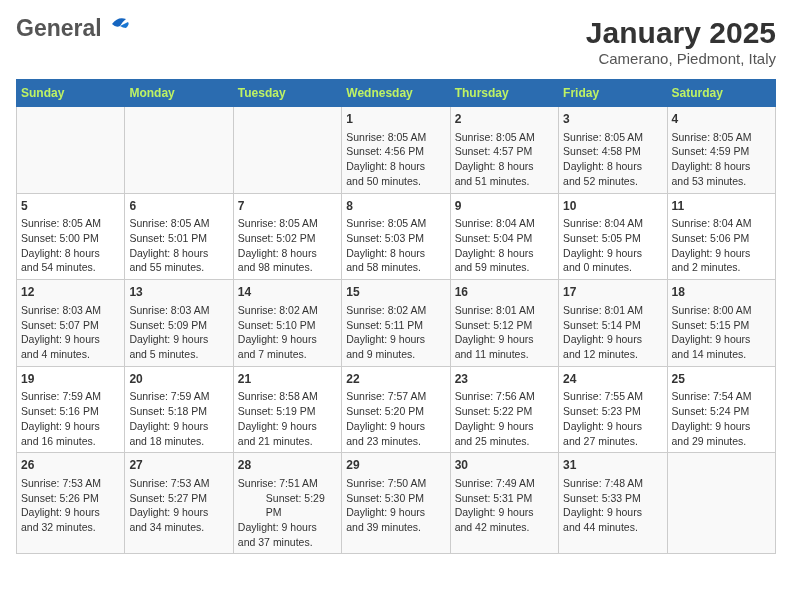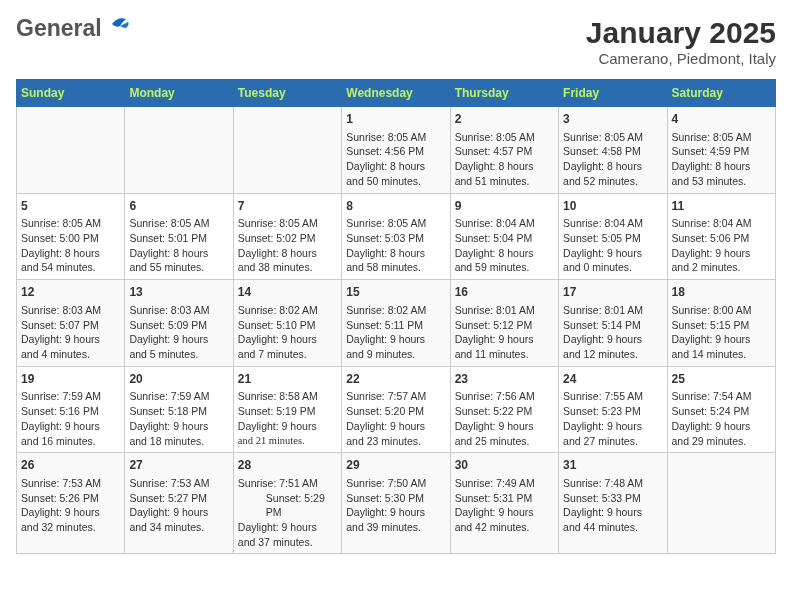--- a/index.html
+++ b/index.html
@@ -152,21 +152,21 @@
           <span style="display: block;">Sunrise: 8:05 AM</span>
           <span style="display: block;">Sunset: 5:01 PM</span>
           <span style="display: block;">Daylight: 8 hours</span>
           <span style="display: block;">and 55 minutes.</span>
         </td>
         <td>
           <span class="day-number">7</span>
           <span style="display: block;">Sunrise: 8:05 AM</span>
           <span style="display: block;">Sunset: 5:02 PM</span>
           <span style="display: block;">Daylight: 8 hours</span>
-          <span style="display: block;">and 38 minutes.</span>
+          <span style="display: block;">and 98 minutes.</span>
         </td>
         <td>
           <span class="day-number">8</span>
           <span style="display: block;">Sunrise: 8:05 AM</span>
           <span style="display: block;">Sunset: 5:03 PM</span>
           <span style="display: block;">Daylight: 8 hours</span>
           <span style="display: block;">and 58 minutes.</span>
         </td>
         <td>
           <span class="day-number">9</span>
@@ -254,21 +254,21 @@
           <span style="display: block;">Sunrise: 7:59 AM</span>
           <span style="display: block;">Sunset: 5:18 PM</span>
           <span style="display: block;">Daylight: 9 hours</span>
           <span style="display: block;">and 18 minutes.</span>
         </td>
         <td>
           <span class="day-number">21</span>
           <span style="display: block;">Sunrise: 8:58 AM</span>
           <span style="display: block;">Sunset: 5:19 PM</span>
           <span style="display: block;">Daylight: 9 hours</span>
-          <span style="display: block; font-family: Liberation Serif, serif;">and 21 minutes.</span>
+          <span style="display: block;">and 21 minutes.</span>
         </td>
         <td>
           <span class="day-number">22</span>
           <span style="display: block;">Sunrise: 7:57 AM</span>
           <span style="display: block;">Sunset: 5:20 PM</span>
           <span style="display: block;">Daylight: 9 hours</span>
           <span style="display: block;">and 23 minutes.</span>
         </td>
         <td>
           <span class="day-number">23</span>

